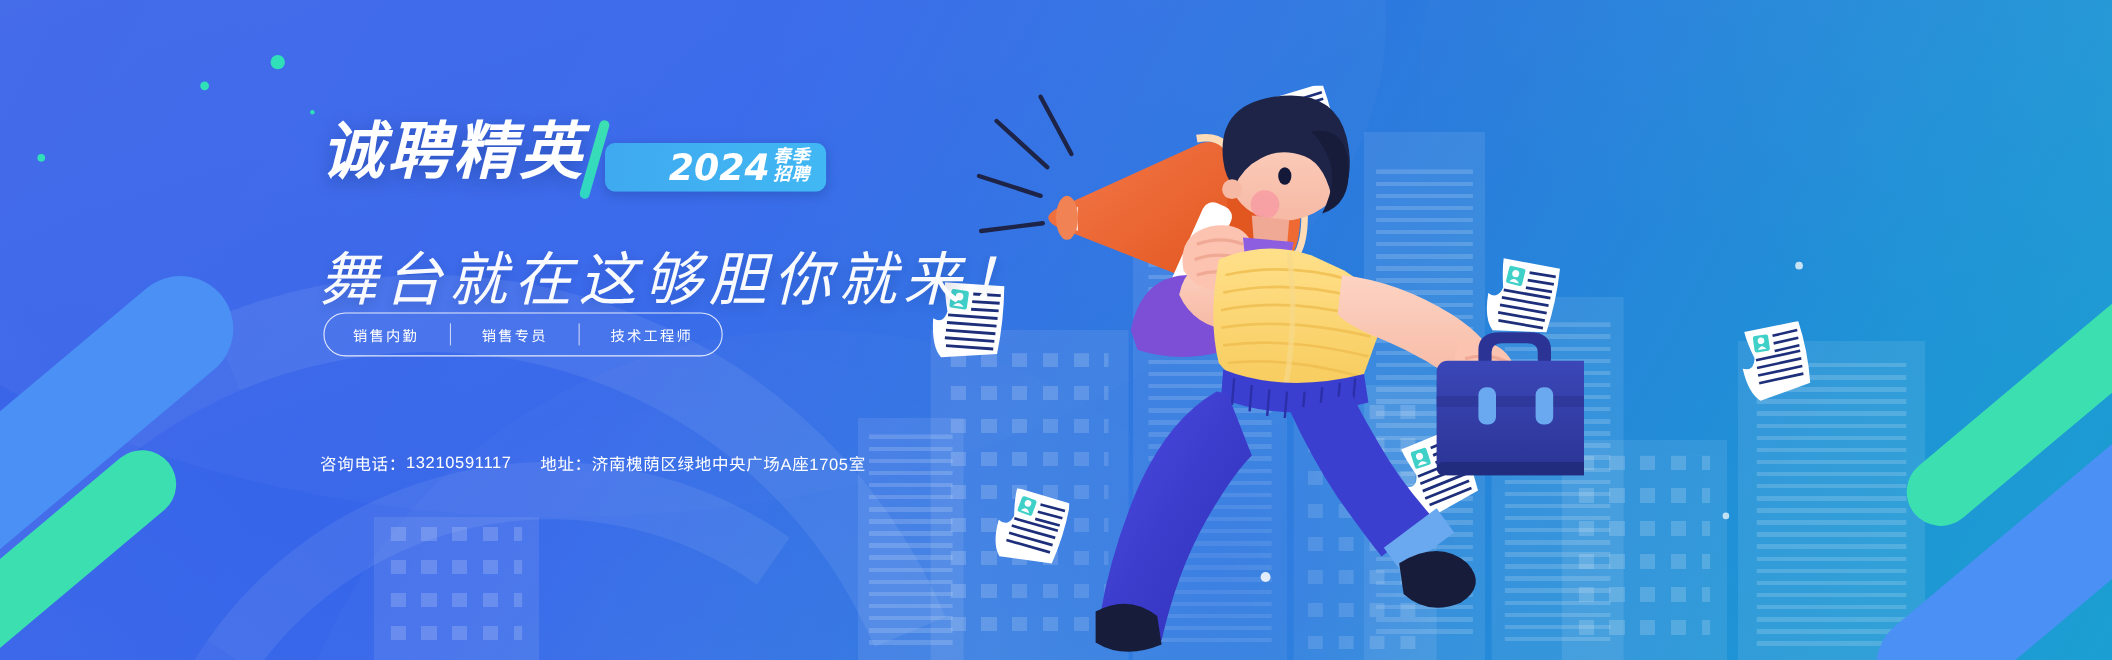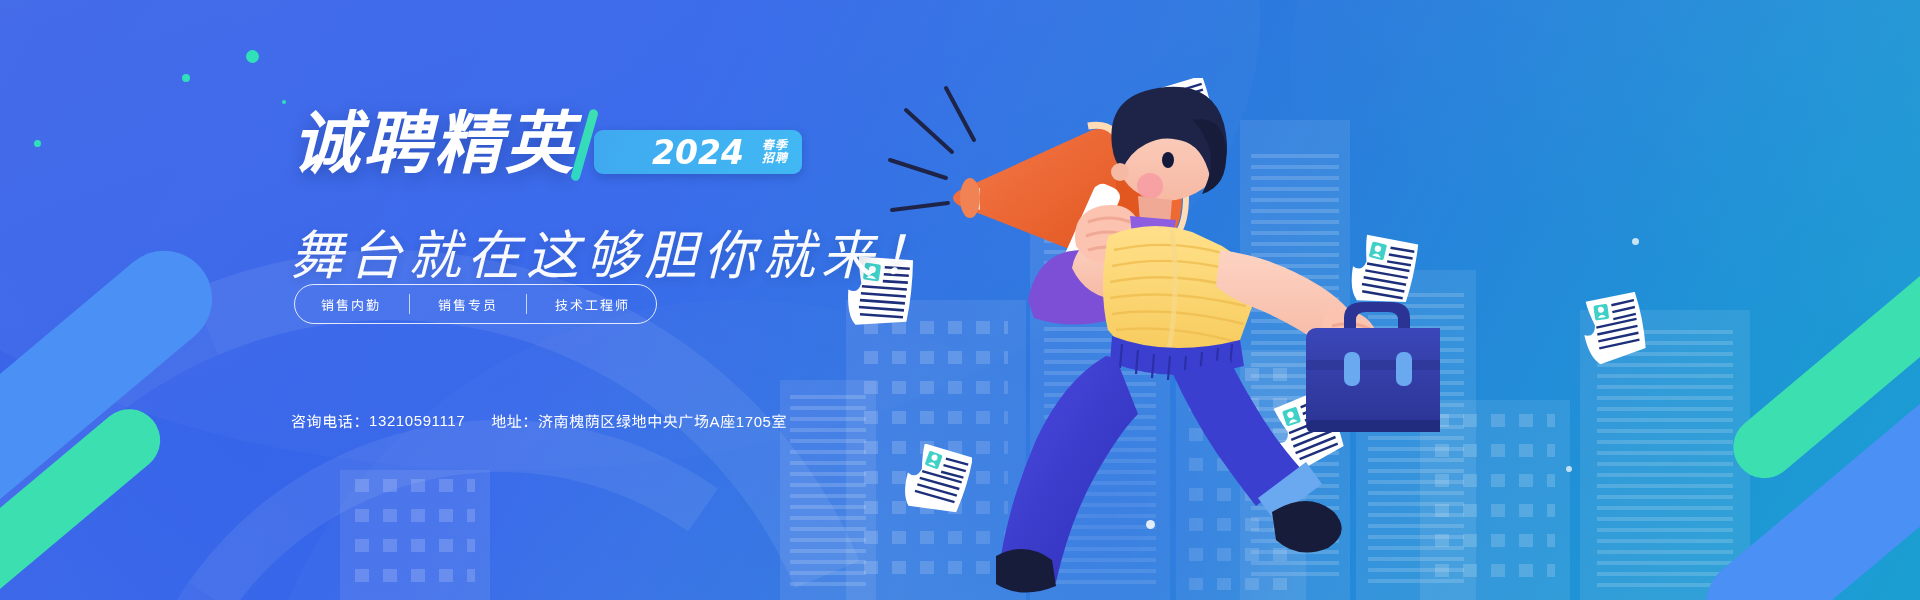--- a/index.html
+++ b/index.html
@@ -76,21 +76,21 @@
     background:repeating-linear-gradient(to bottom,rgba(255,255,255,.16) 0 4px,transparent 4px 11px);
   }
 
   
   .content{position:absolute;left:0;top:0;width:960px;height:600px;z-index:6;}
 
   .headline-row{
     position:absolute;left:292px;top:110px;display:flex;align-items:flex-start;
   }
   .headline{
-    font-size:68px;font-weight:bold;color:#ffffff;letter-spacing:3px;
+    font-size:57px;font-weight:bold;color:#ffffff;letter-spacing:3px;
     line-height:1;font-style:italic;
     text-shadow:0 5px 16px rgba(10,30,90,.30);
     font-family:"DejaVu Sans","Liberation Sans",sans-serif;
   }
   .brand-wrap{margin-left:18px;padding-top:8px;position:relative;}
   .brand{
     font-size:31px;color:#ffffff;font-style:italic;font-weight:bold;
     letter-spacing:2px;line-height:1;white-space:nowrap;
     font-family:"DejaVu Sans","Liberation Sans",sans-serif;
   }
@@ -102,22 +102,22 @@
   }
   .badge-slash{
     position:absolute;left:-14px;top:-22px;width:9px;height:74px;border-radius:5px;
     background:linear-gradient(180deg,#3ce0b0,#2fd6c4);transform:rotate(16deg);
   }
   .badge-year{
     font-size:33px;font-weight:bold;font-style:italic;color:#fff;line-height:1;
     letter-spacing:0px;font-family:"DejaVu Sans","Liberation Sans",sans-serif;margin-left:40px;
   }
   .badge-season{
-    margin-left:18px;display:flex;flex-direction:column;justify-content:center;
-    font-size:12px;font-weight:bold;font-style:italic;color:#fff;line-height:1.05;
+    margin-left:3px;display:flex;flex-direction:column;justify-content:center;
+    font-size:16px;font-weight:bold;font-style:italic;color:#fff;line-height:1.05;
     letter-spacing:1px;
     align-items:center;
   }
 
   .subhead{
     position:absolute;left:290px;top:205px;
     font-size:53px;color:#ffffff;font-style:italic;letter-spacing:6px;
     line-height:1;white-space:nowrap;opacity:.97;
     text-shadow:0 3px 12px rgba(10,30,90,.22);
     font-family:"DejaVu Sans","Liberation Sans",sans-serif;

